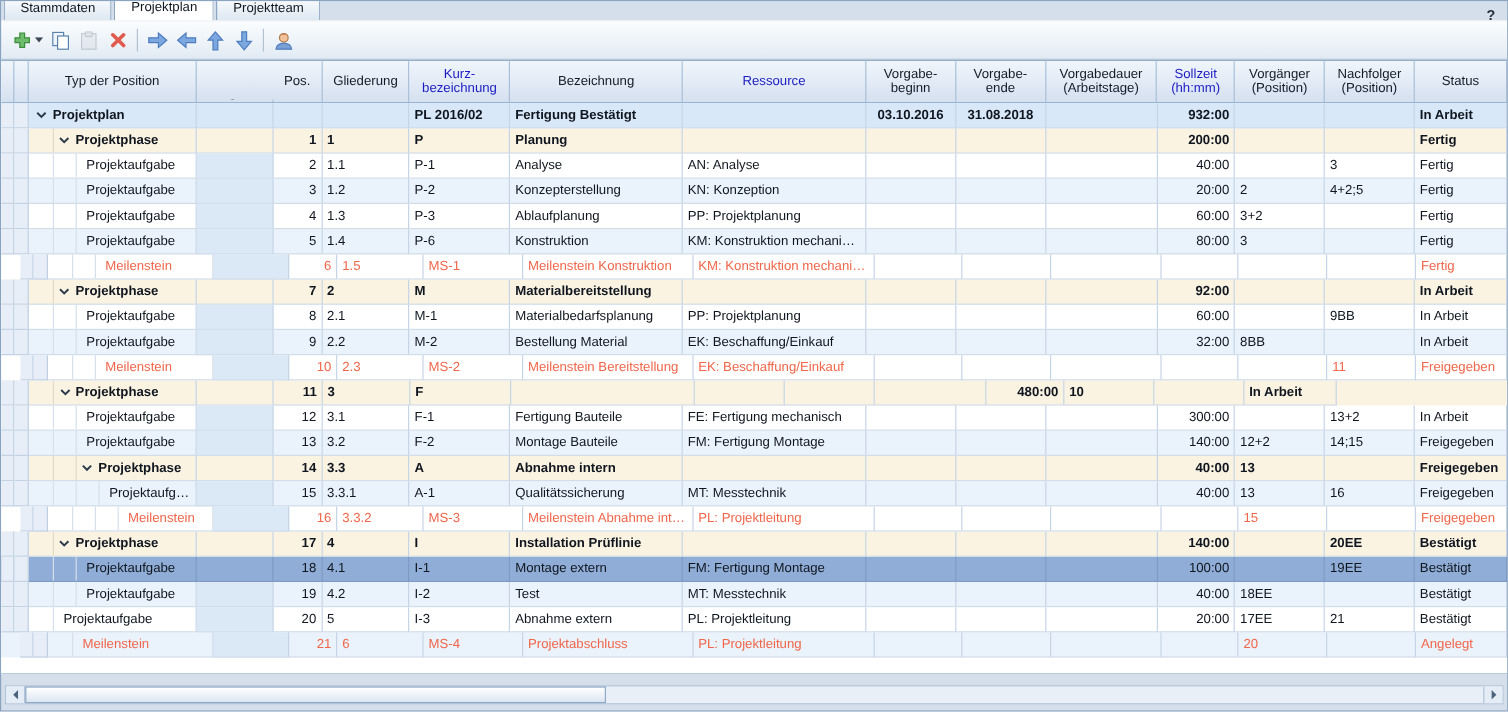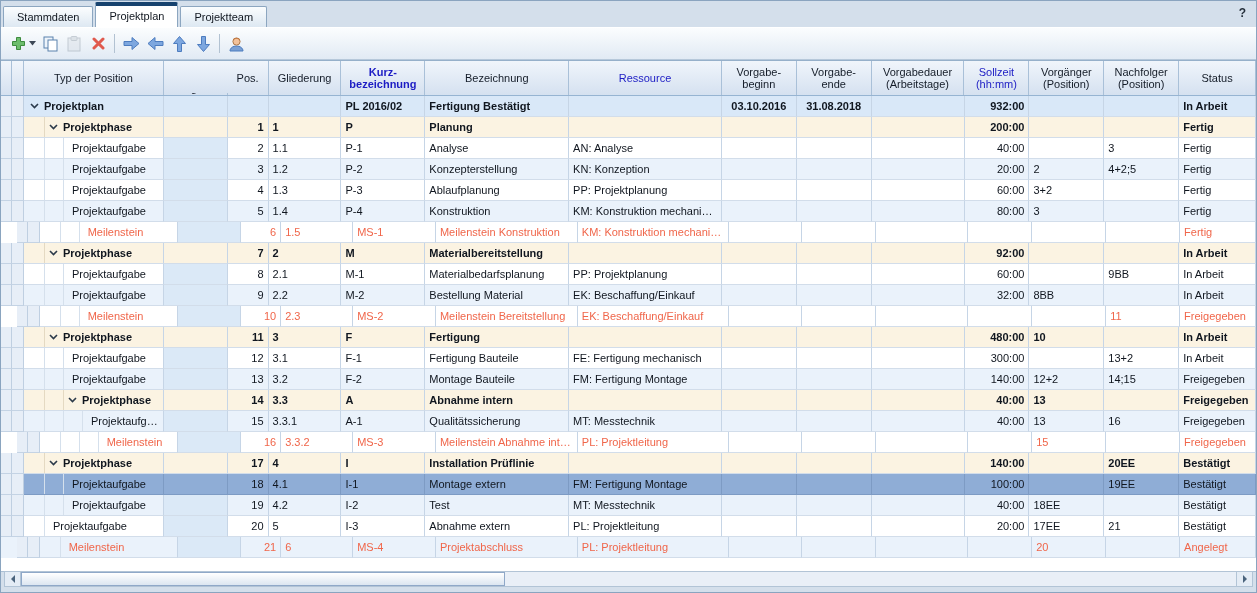--- a/index.html
+++ b/index.html
@@ -1,20 +1,20 @@
 <!DOCTYPE html>
 <html><head>
 <meta charset="utf-8">
 <style>
   html,body{margin:0;padding:0;}
   body{font-family:"Liberation Sans",sans-serif;font-size:11px;color:#10161f;background:#b9c6d4;}
   .app{position:relative;width:1257px;height:593px;background:#d4dfeb;overflow:hidden;border:1px solid #8aa4bf;box-sizing:border-box;}
 
   
-  .tabbar{display:flex;align-items:flex-end;height:26px;padding-left:2px;background:#d4dfeb;}
+  .tabbar{display:flex;align-items:flex-end;height:16px;padding-left:2px;background:#d4dfeb;}
   .tab{height:20px;line-height:20px;padding:0 13px;background:linear-gradient(#fbfdfe,#dde8f2);
        border:1px solid #8ca6c0;border-bottom:none;border-radius:2px 2px 0 0;margin-right:2px;cursor:default;}
   .tab.active{height:21px;background:#ffffff;border-top:4px solid #17426e;position:relative;z-index:2;}
   .help{position:absolute;top:5px;right:10px;font-weight:bold;color:#26303c;font-size:12px;}
 
   
   .toolbar{height:31px;background:linear-gradient(#fbfdfe,#e1eaf4);border-top:1px solid #ffffff;
            border-bottom:1px solid #b6c8da;display:flex;align-items:center;padding:0 5px;}
   .tbtn{width:24px;height:23px;display:flex;align-items:center;justify-content:center;border-radius:2px;}
   .tbtn.caret{width:12px;margin-left:-4px;}
@@ -147,21 +147,21 @@
     </div>
   <div class="grid">
     <div class="hrow" id="hrow">
         <div class="hcell" style="width: 11px;"></div>
         <div class="hcell" style="width: 12px;"></div>
         <div class="hcell" style="width: 140px;">Typ der Position</div>
         <div class="hcell" style="width: 64px; margin-top: 32px;">Eingabe
 (Suche)</div>
         <div class="hcell" style="width: 41px;">Pos.</div>
         <div class="hcell" style="width: 73px;">Gliederung</div>
-        <div class="hcell blue" style="width: 84px; font-weight: bold;">Kurz-
+        <div class="hcell blue" style="width: 84px;">Kurz-
 bezeichnung</div>
         <div class="hcell" style="width: 144px;">Bezeichnung</div>
         <div class="hcell blue" style="width: 153px;">Ressource</div>
         <div class="hcell" style="width: 75px;">Vorgabe-
 beginn</div>
         <div class="hcell" style="width: 75px;">Vorgabe-
 ende</div>
         <div class="hcell" style="width: 93px;">Vorgabedauer
 (Arbeitstage)</div>
         <div class="hcell blue" style="width: 65px;">Sollzeit
@@ -298,21 +298,21 @@
           <div class="gut" style="width: 12px;"></div>
           <div class="cell c-typ typcell" style="width: 140px;">
             <span class="indent"></span>
             <span class="indent"></span>
             <span class="gap"></span>
             <span class="typlabel">Projektaufgabe</span>
           </div>
           <div class="cell c-eingabe tint" style="width: 64px;"></div>
           <div class="cell c-pos al-r" style="width: 41px;">5</div>
           <div class="cell c-glied" style="width: 73px;">1.4</div>
-          <div class="cell c-kurz" style="width: 84px;">P-4</div>
+          <div class="cell c-kurz" style="width: 84px;">P-6</div>
           <div class="cell c-bez" style="width: 144px;">Konstruktion</div>
           <div class="cell c-res" style="width: 153px;">KM: Konstruktion mechanisch</div>
           <div class="cell c-vbeg al-c" style="width: 75px;"></div>
           <div class="cell c-vend al-c" style="width: 75px;"></div>
           <div class="cell c-vdau" style="width: 93px;"></div>
           <div class="cell c-soll al-r" style="width: 65px;">80:00</div>
           <div class="cell c-vorg" style="width: 75px;">3</div>
           <div class="cell c-nach" style="width: 75px;"></div>
           <div class="cell c-status" style="width: 77px;">Fertig</div>
         </div>
@@ -443,21 +443,20 @@
               <svg width="9" height="6" viewBox="0 0 9 6">
                 <path d="M1 1l3.5 3.5L8 1" fill="none" stroke="#2b3a4a" stroke-width="1.6"></path>
               </svg>
             </span>
             <span class="typlabel">Projektphase</span>
           </div>
           <div class="cell c-eingabe" style="width: 64px;"></div>
           <div class="cell c-pos al-r" style="width: 41px;">11</div>
           <div class="cell c-glied" style="width: 73px;">3</div>
           <div class="cell c-kurz" style="width: 84px;">F</div>
-          <div class="cell c-bez" style="width: 144px;">Fertigung</div>
           <div class="cell c-res" style="width: 153px;"></div>
           <div class="cell c-vbeg al-c" style="width: 75px;"></div>
           <div class="cell c-vend al-c" style="width: 75px;"></div>
           <div class="cell c-vdau" style="width: 93px;"></div>
           <div class="cell c-soll al-r" style="width: 65px;">480:00</div>
           <div class="cell c-vorg" style="width: 75px;">10</div>
           <div class="cell c-nach" style="width: 75px;"></div>
           <div class="cell c-status" style="width: 77px;">In Arbeit</div>
         </div>
         <div class="row">

